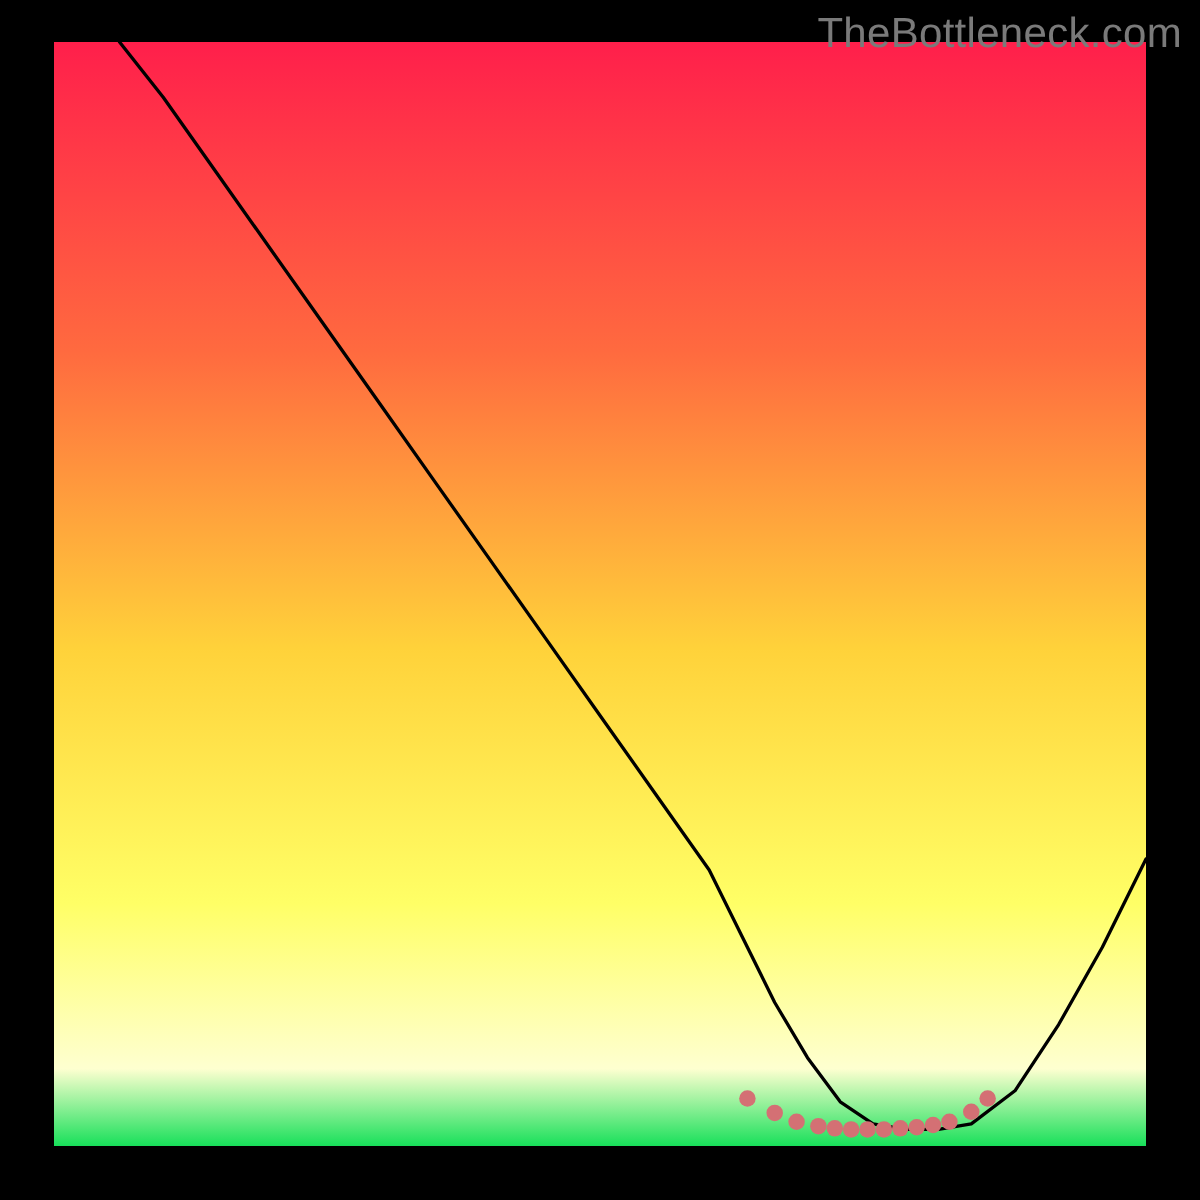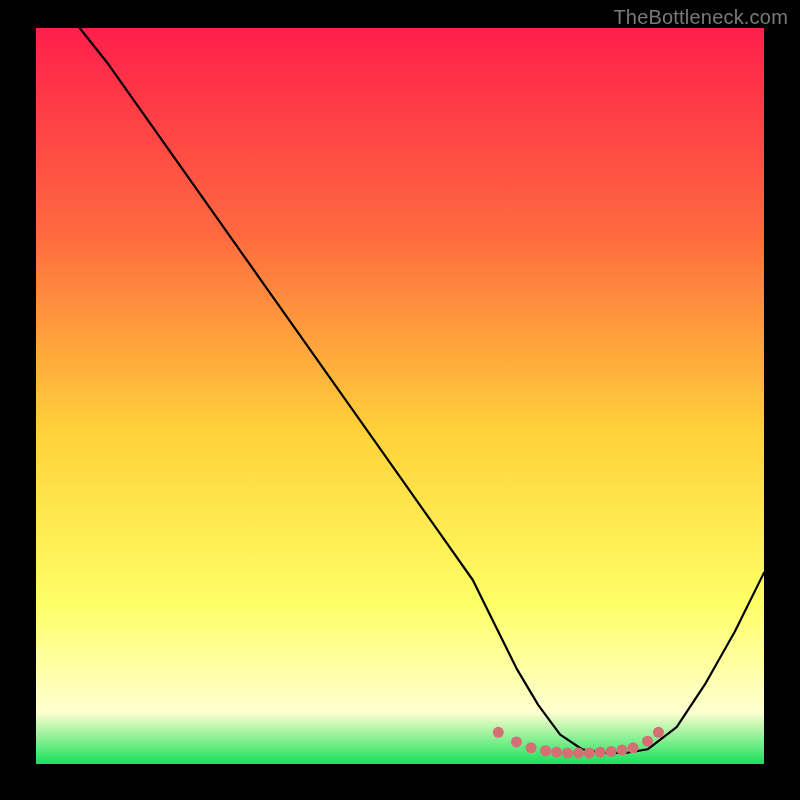--- a/index.html
+++ b/index.html
@@ -9,21 +9,21 @@
     width: 800px;
     height: 800px;
     background: #000;
   }
   .watermark {
     position: absolute;
     top: 6px;
     right: 12px;
     color: #7a7a7a;
     font-family: Arial, Helvetica, sans-serif;
-    font-size: 20px;
+    font-size: 28px;
     font-weight: 500;
     letter-spacing: 0.2px;
     z-index: 10;
   }
   .plot {
     position: absolute;
     left: 36px;
     top: 28px;
     width: 728px;
     height: 736px;

